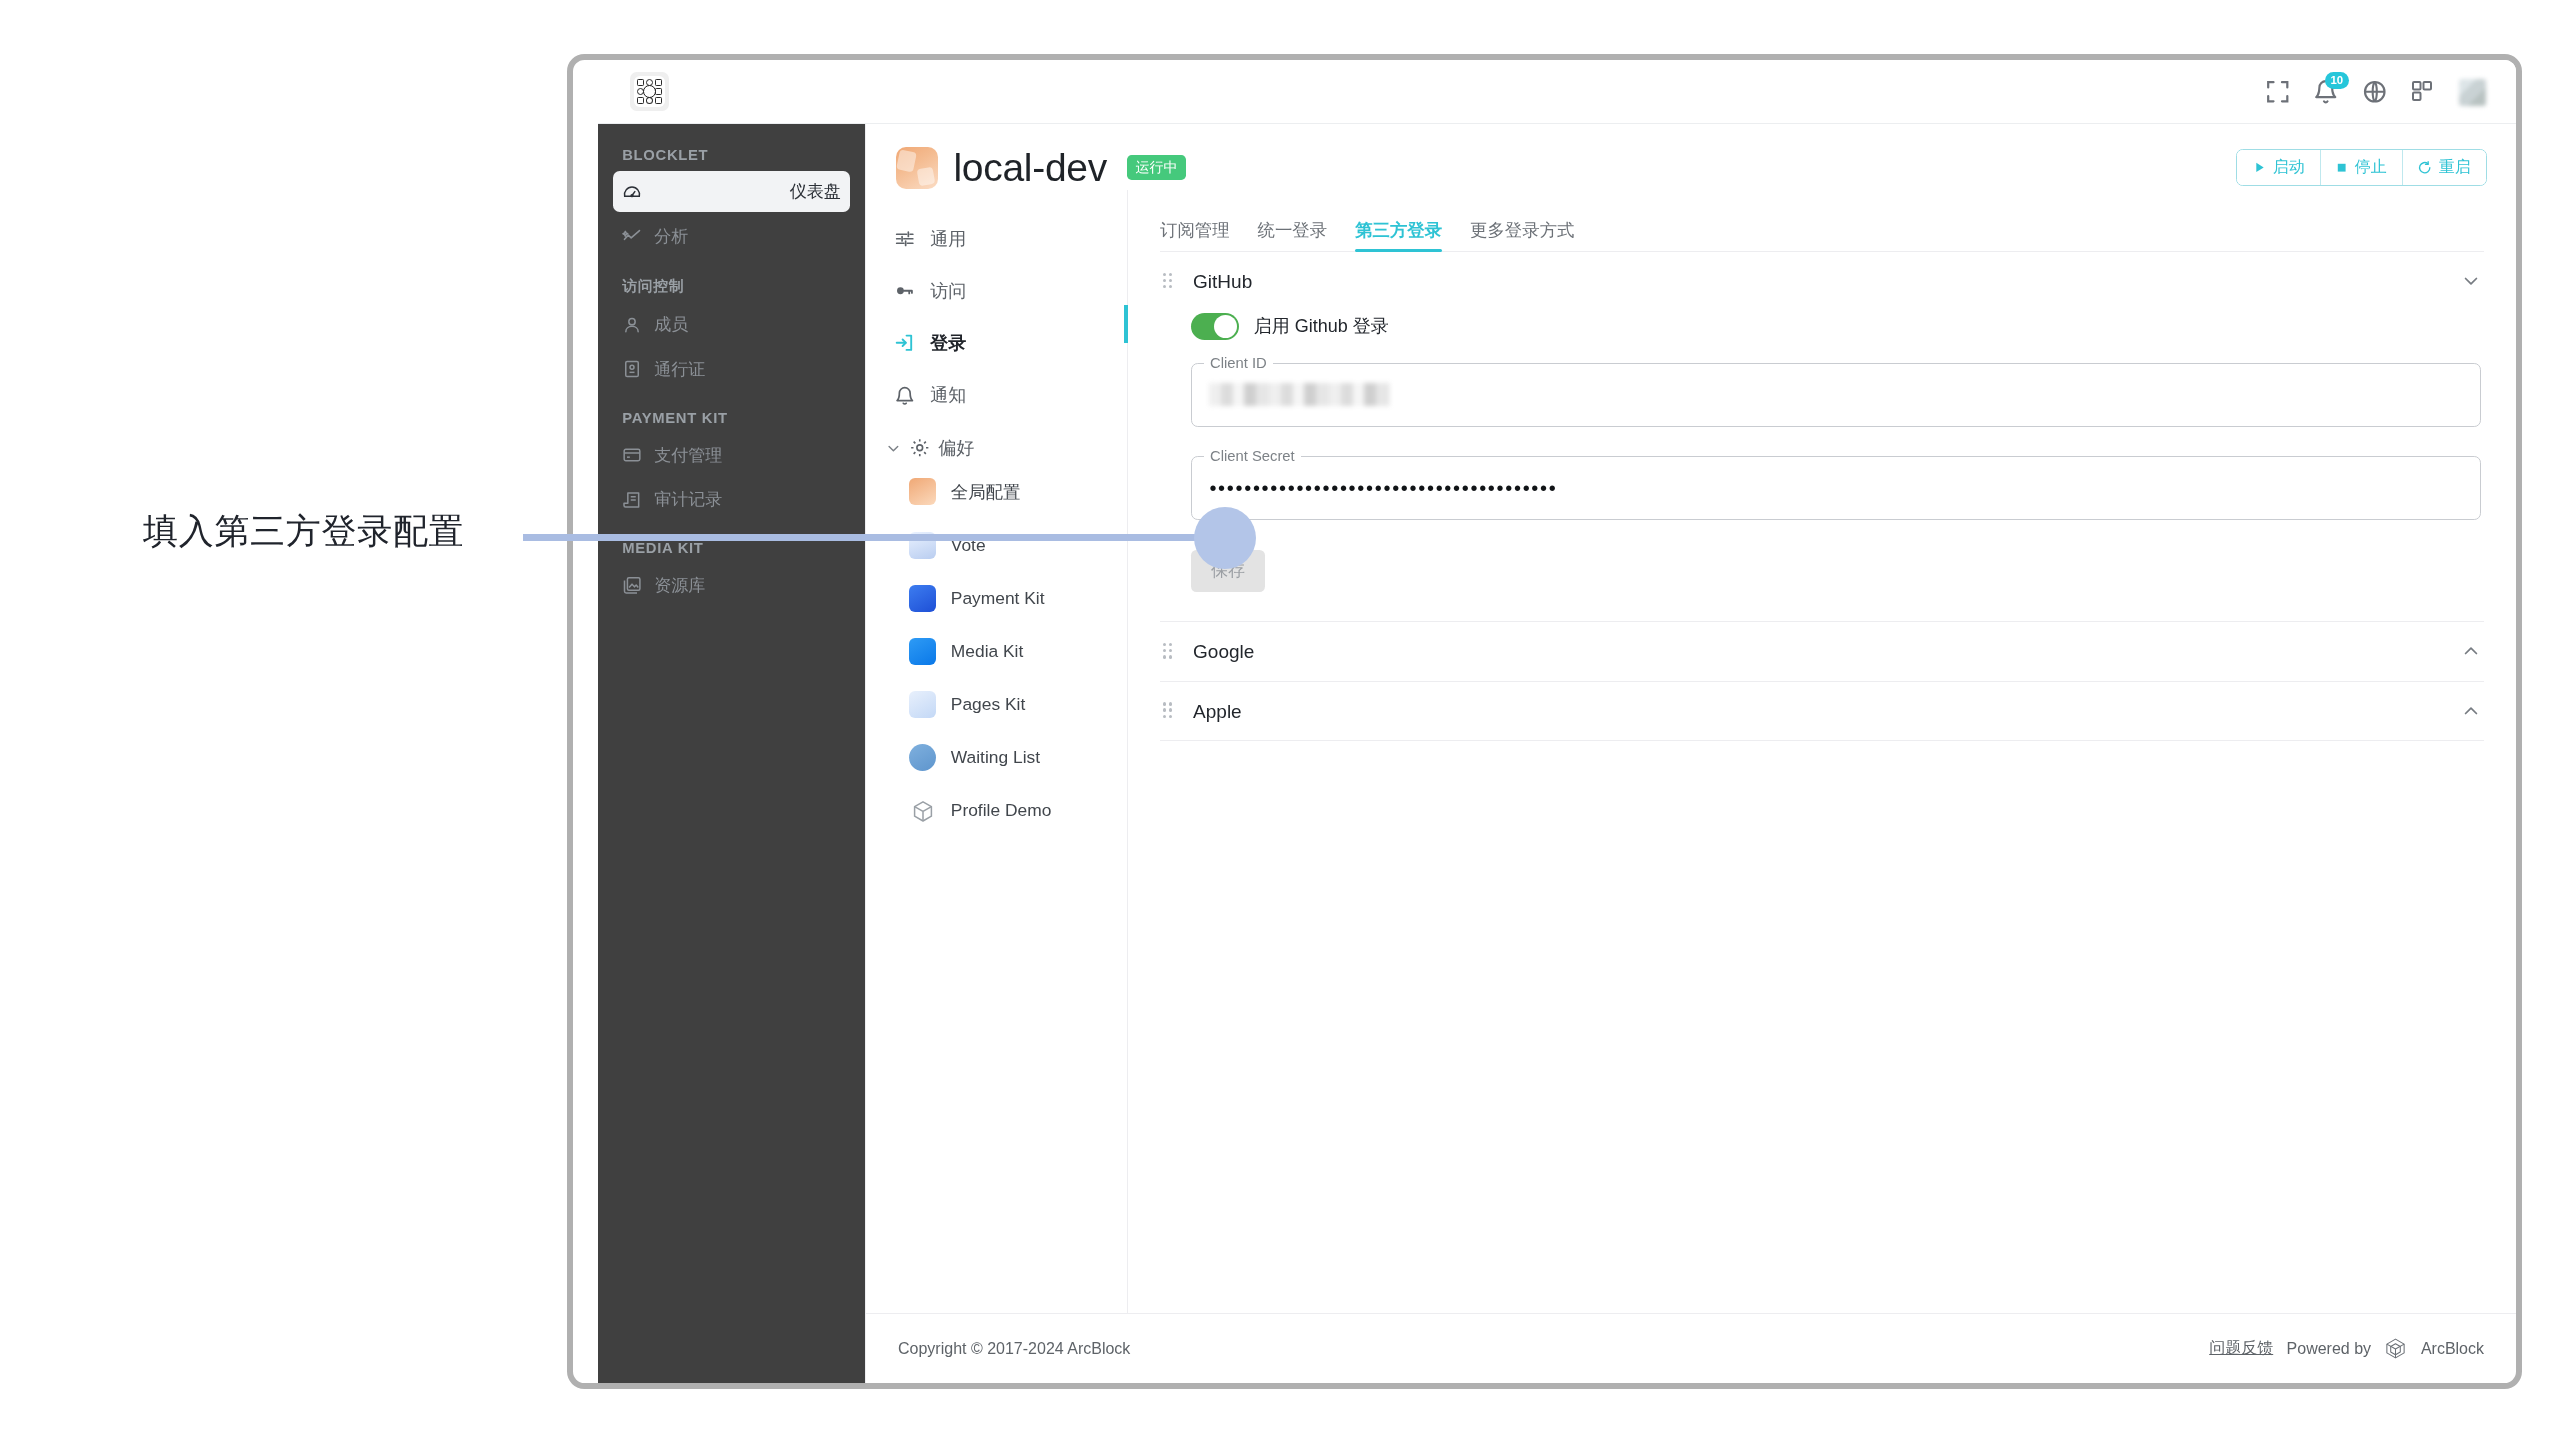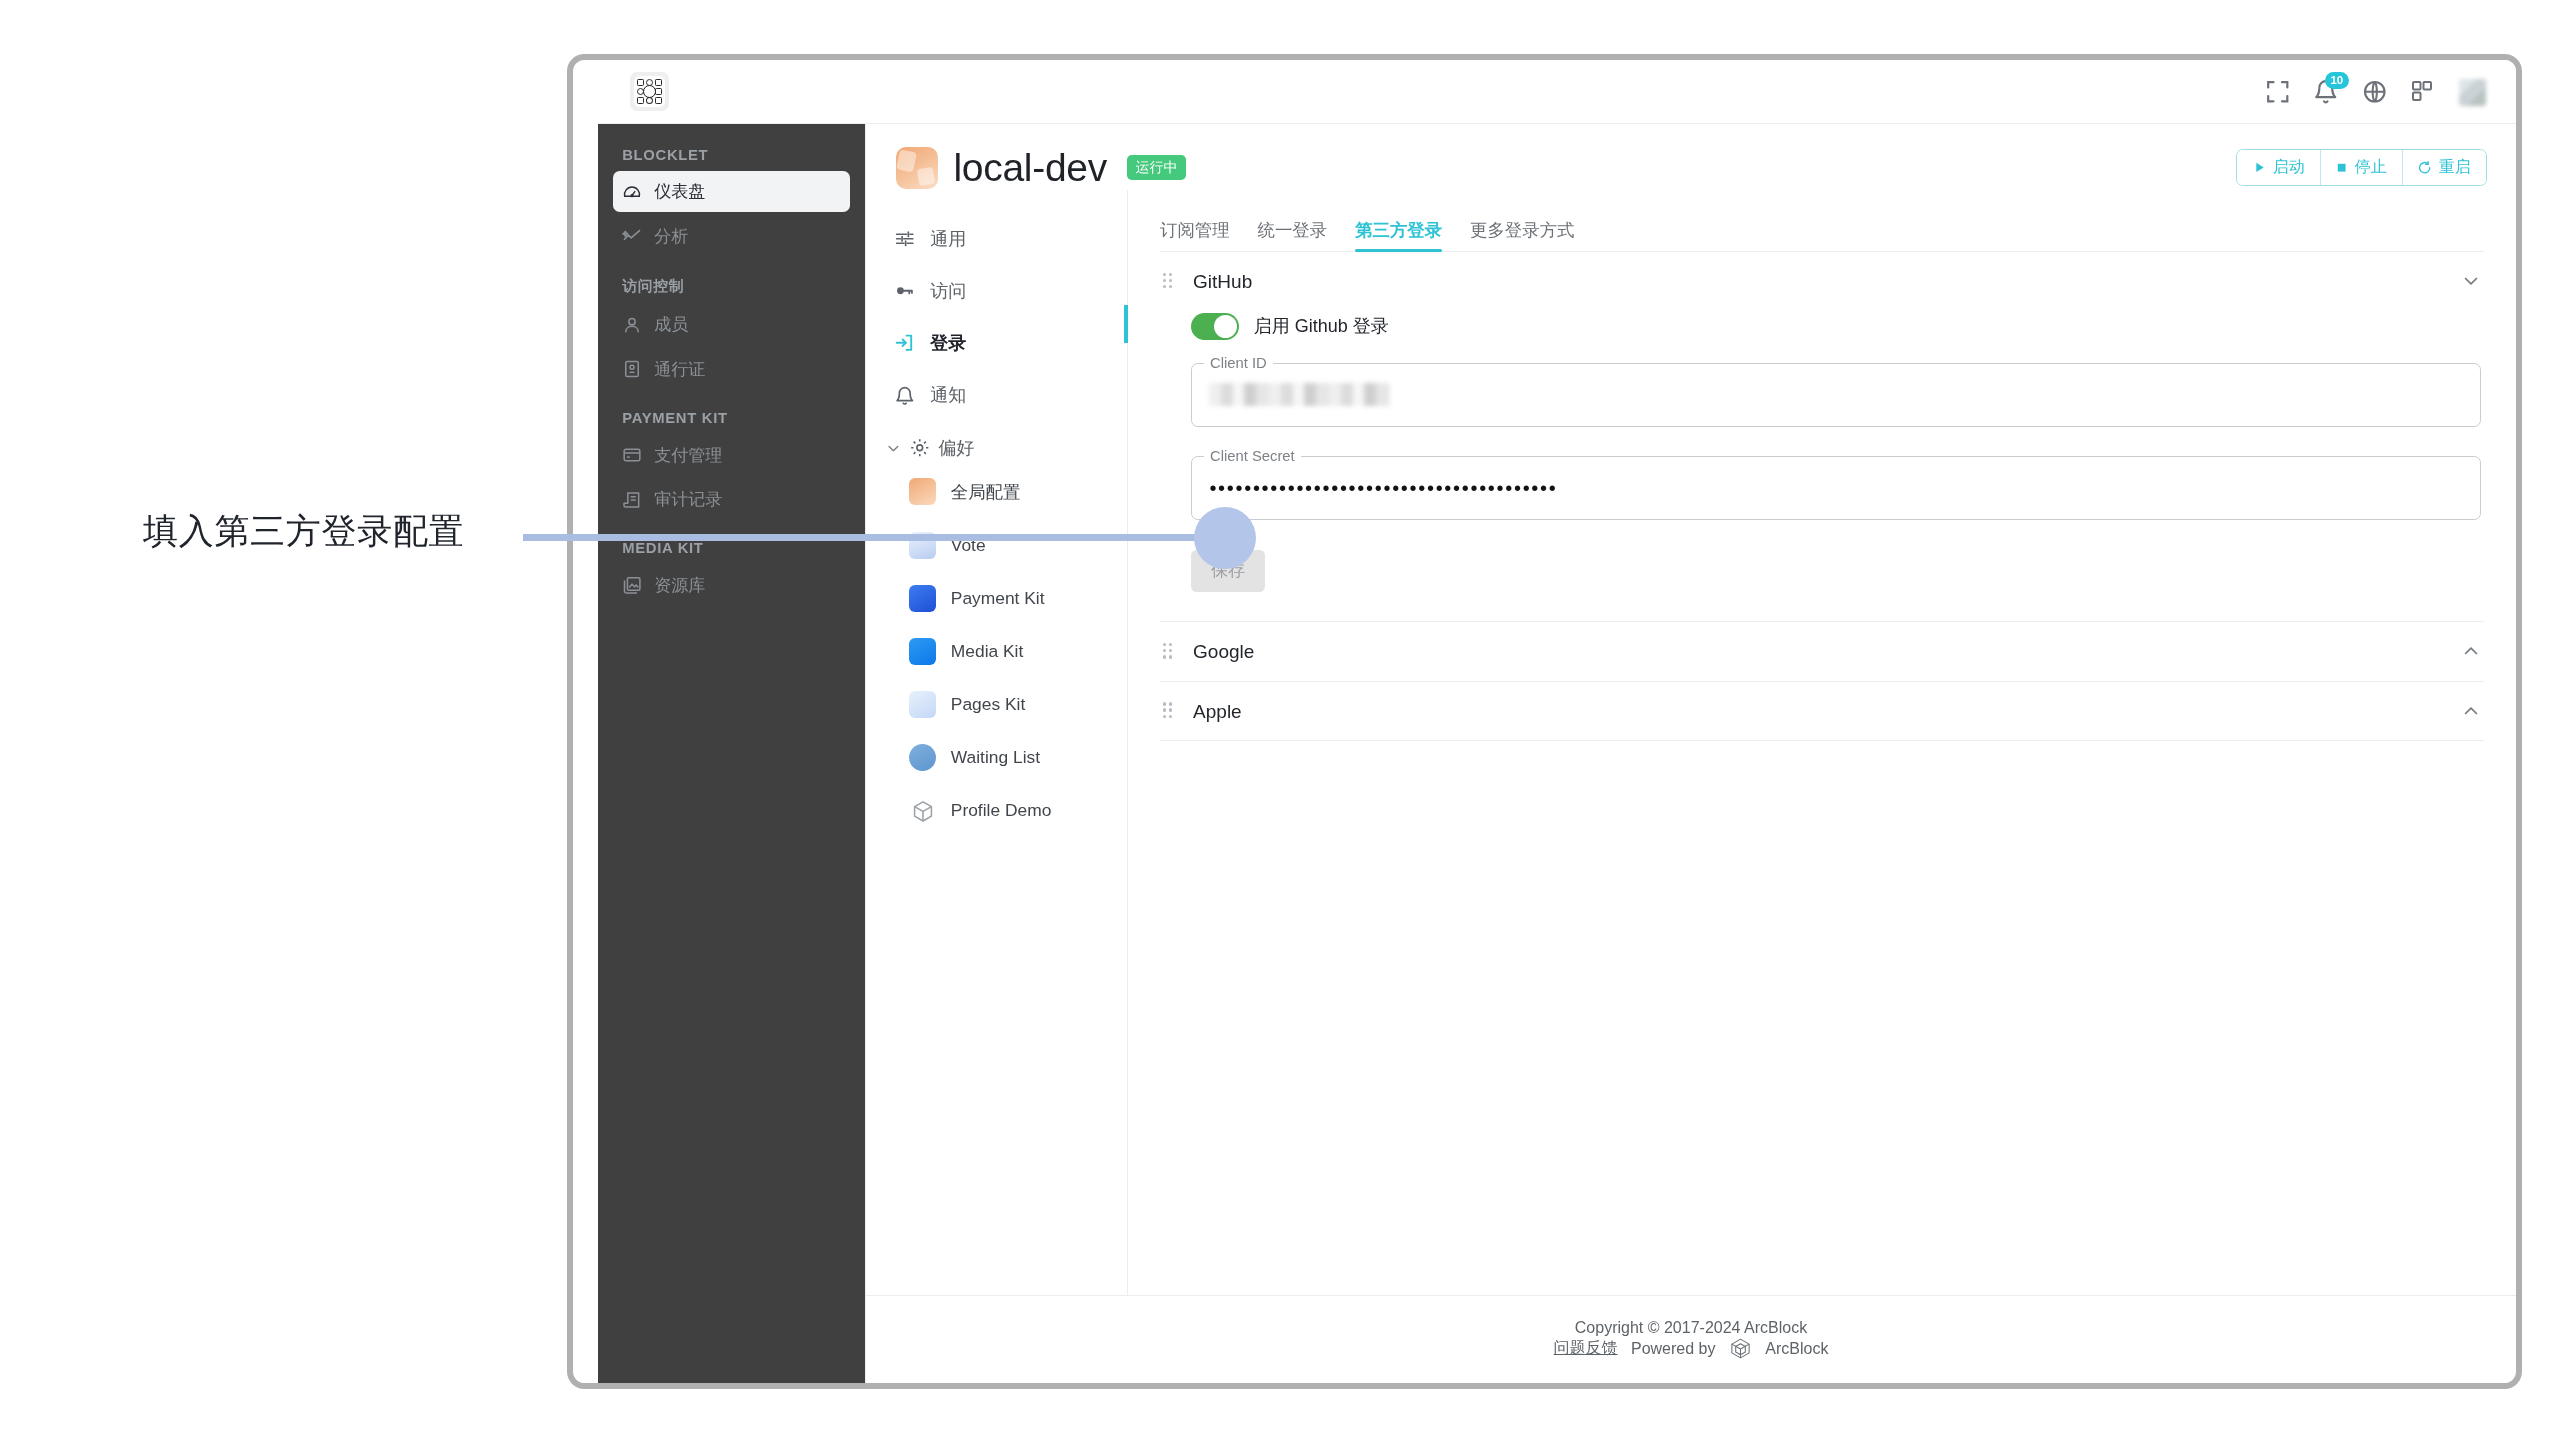--- a/index.html
+++ b/index.html
@@ -113,21 +113,21 @@
     letter-spacing: 0.7px;
     padding: 0 9.4px; margin: 20px 0 8px 0;
   }
   .side-group-title.first { margin-top: 2.7px; }
   .side-item {
     display: flex; align-items: center; gap: 12px;
     padding: 9.4px 9.4px; border-radius: 6.7px;
     font-size: 17px; color: #8b9096;
     margin-bottom: 2.7px;
   }
-  .side-item.active { background: #f2f3f5; color: #2b2f36; font-weight: 400; }
+  .side-item.active { background: #f2f3f5; color: #2b2f36; font-weight: 400; justify-content: space-between; }
   .side-item .ico { width: 20px; height: 20px; flex: 0 0 20px; color: inherit; }
   .side-item .ico svg { display:block; }
 
   
   #main { flex: 1; display: flex; flex-direction: column; min-width: 0; }
 
   
   #page-head { padding: 21.5px 29.5px 0 29.5px; }
   .title-row { display: flex; align-items: center; justify-content: space-between; }
   .title-left { display: flex; align-items: center; gap: 16px; }
@@ -262,21 +262,20 @@
     font-size: 17px; border: none; border-radius: 5.4px;
     padding: 9.4px 20px;
   }
 
   
   #footer {
     border-top: 0.7px solid #ededf0;
     padding: 23px 32px;
     display: flex; align-items: center; justify-content: space-between;
     margin-top: auto;
-    flex-direction: column;
   }
   .foot-left { font-size: 16px; color: #5e6368; }
   .foot-right { display: flex; align-items: center; gap: 13.4px; font-size: 16px; color: #5e6368; }
   .foot-link { text-decoration: underline; color: #5e6368; }
   .ab-logo { width: 23px; height: 23px; color: #6b7076; }
 </style>
 </head>
 <body>
 
 <div id="annotation-layer">

